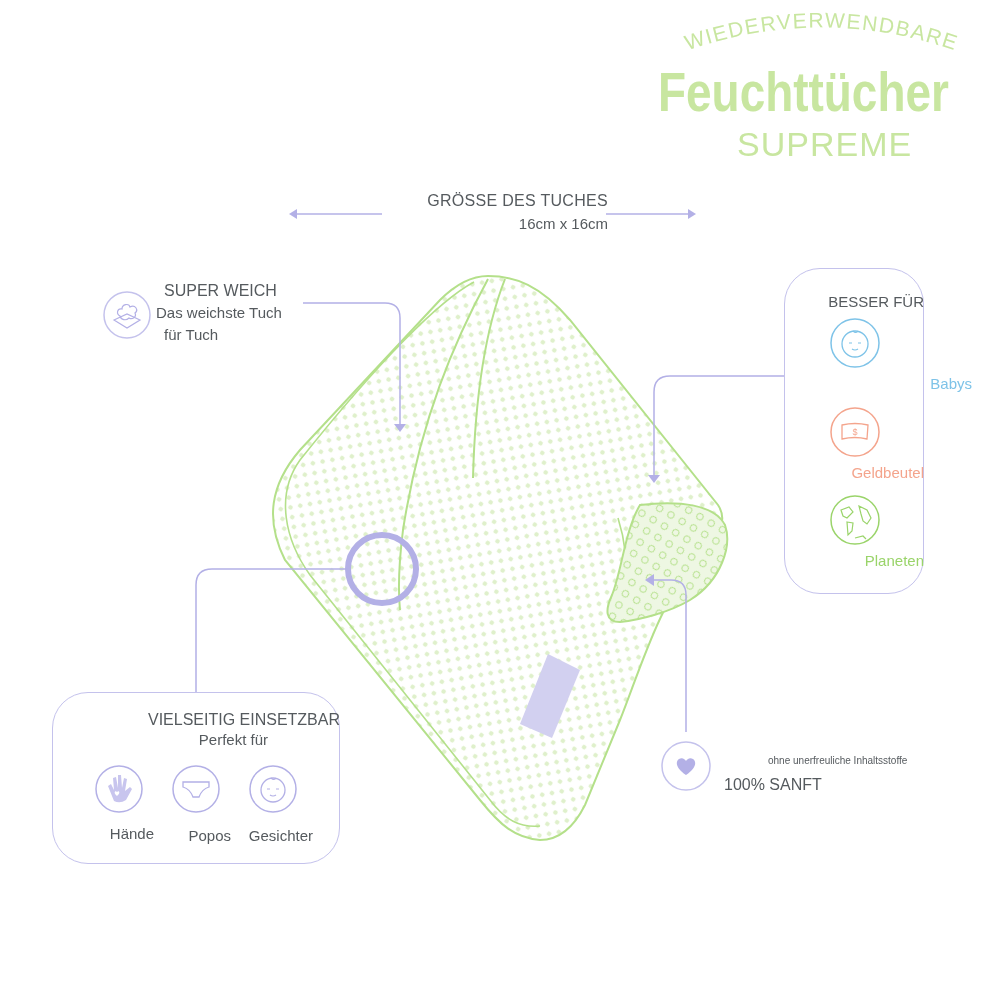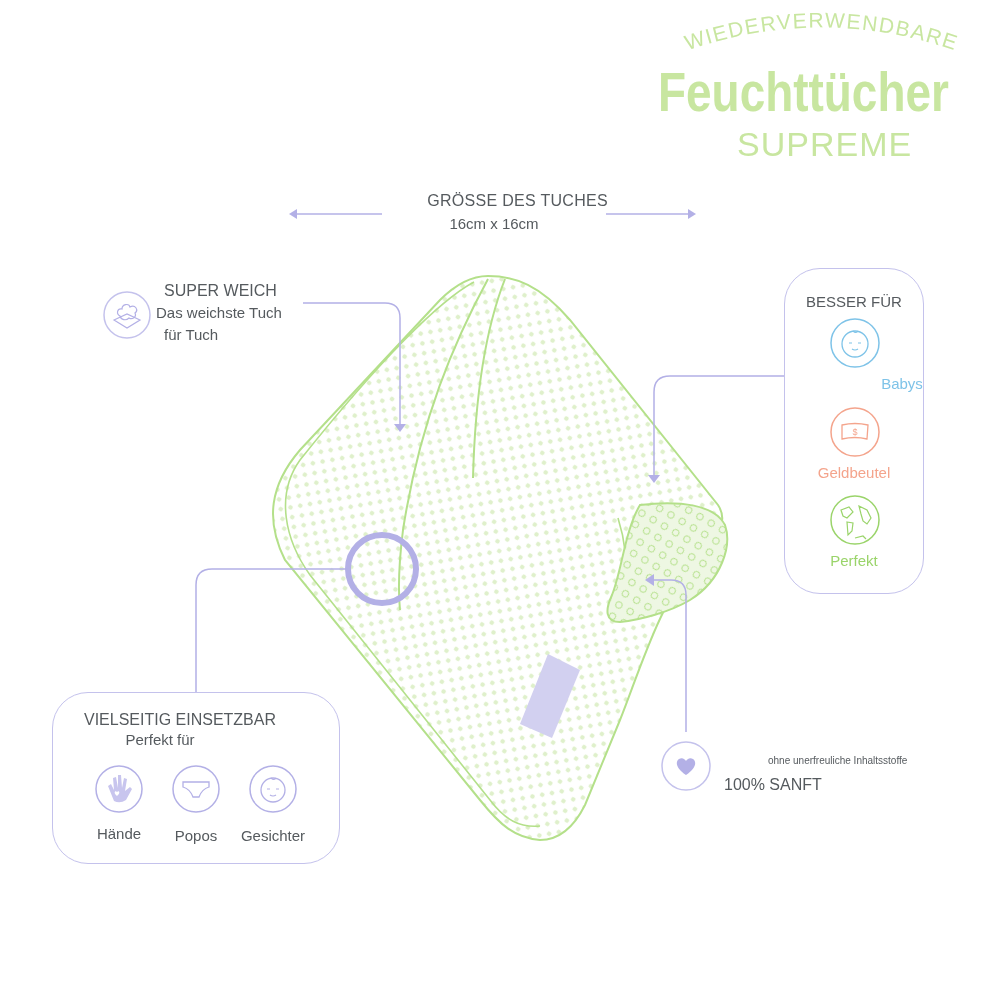--- a/index.html
+++ b/index.html
@@ -3,24 +3,24 @@
 <meta charset="utf-8">
 <style>
   html, body { margin:0; padding:0; background:#ffffff; }
   body { width:1000px; height:1000px; position:relative; overflow:hidden;
          font-family:"Liberation Sans", sans-serif; color:#555a5e; }
   .abs { position:absolute; }
   .brand-main { left:658px; top:60px; font-family:"Liberation Sans", sans-serif; font-weight:bold;
                 font-size:56px; color:#c8e6a0; letter-spacing:0px; transform:scaleX(0.82); transform-origin:left top; white-space:nowrap; line-height:64px;}
   .brand-sub { left:737px; top:124px; font-size:34px; color:#c8e6a0; letter-spacing:1px; line-height:40px;}
   .size-title { left:380px; top:192px; width:228px; text-align:right; font-size:16px; color:#555a5e; letter-spacing:0.3px;}
-  .size-value { left:380px; top:215px; width:228px; text-align:center; font-size:15px; color:#555a5e;}
+  .size-value { left:380px; top:215px; width:228px; text-align:right; font-size:15px; color:#555a5e;}
   .txt { font-size:15px; color:#555a5e; line-height:20px; white-space:nowrap; }
   .box { border:1.5px solid #c4c2ec; border-radius:36px; background:transparent; }
-  .lbl-center { text-align:center; white-space:nowrap; }
+  .lbl-center { text-align:right; white-space:nowrap; }
   svg { overflow:visible; }
 </style>
 </head>
 <body>
 
 <svg class="abs" style="left:0;top:0" width="1000" height="120">
   <defs>
     <path id="arcPath" d="M 675 55 Q 820 0 968 55"></path>
   </defs>
   <text font-family="Liberation Sans, sans-serif" font-size="21" fill="#c8e6a0" letter-spacing="1.5">
@@ -119,24 +119,24 @@
 </svg>
 <div class="abs lbl-center" style="left:784px;top:464px;width:140px;font-size:15px;color:#f4a48c;">Geldbeutel</div>
 
 <svg class="abs" style="left:829px;top:494px" width="52" height="52">
   <circle cx="26" cy="26" r="24" fill="none" stroke="#9ad46a" stroke-width="1.5"></circle>
   <path d="M 12 16 L 20 13 L 24 18 L 18 24 L 14 22 Z" fill="none" stroke="#9ad46a" stroke-width="1.2"></path>
   <path d="M 18 28 L 24 29 L 23 37 L 19 41 Z" fill="none" stroke="#9ad46a" stroke-width="1.2"></path>
   <path d="M 30 12 L 38 16 L 42 24 L 38 30 L 34 27 L 32 20 Z" fill="none" stroke="#9ad46a" stroke-width="1.2"></path>
   <path d="M 26 44 L 34 42 L 37 45" fill="none" stroke="#9ad46a" stroke-width="1.2"></path>
 </svg>
-<div class="abs lbl-center" style="left:784px;top:552px;width:140px;font-size:15px;color:#9ad46a;">Perfekt</div>
+<div class="abs lbl-center" style="left:784px;top:552px;width:140px;font-size:15px;color:#9ad46a;">Planeten</div>
 
 <div class="abs box" style="left:52px;top:692px;width:286px;height:170px;"></div>
-<div class="abs lbl-center txt" style="left:36px;top:710px;width:288px;font-size:16px;">VIELSEITIG EINSETZBAR</div>
+<div class="abs lbl-center txt" style="left:52px;top:710px;width:288px;font-size:16px;">VIELSEITIG EINSETZBAR</div>
 <div class="abs lbl-center txt" style="left:52px;top:730px;width:216px;font-size:15px;">Perfekt für</div>
 
 <svg class="abs" style="left:94px;top:764px" width="50" height="50">
   <circle cx="25" cy="25" r="23" fill="none" stroke="#b3b0e6" stroke-width="1.5"></circle>
   <path d="M 14 22 L 17 20 L 20 26 L 19 14 L 22 13 L 24 24 L 24 11 L 27 11 L 28 24 L 30 14 L 33 15 L 31 27 L 36 23 L 38 25 L 32 36 Q 26 40 20 37 Z" fill="#c8c5ee"></path>
   <path d="M 23 28 C 21 26 19 29 23 32 C 27 29 25 26 23 28 Z" fill="#ffffff"></path>
 </svg>
 <svg class="abs" style="left:171px;top:764px" width="50" height="50">
   <circle cx="25" cy="25" r="23" fill="none" stroke="#b3b0e6" stroke-width="1.5"></circle>
   <path d="M 12 18 L 38 18 L 38 23 Q 31 25 28 33 L 22 33 Q 19 25 12 23 Z" fill="none" stroke="#b3b0e6" stroke-width="1.3"></path>

